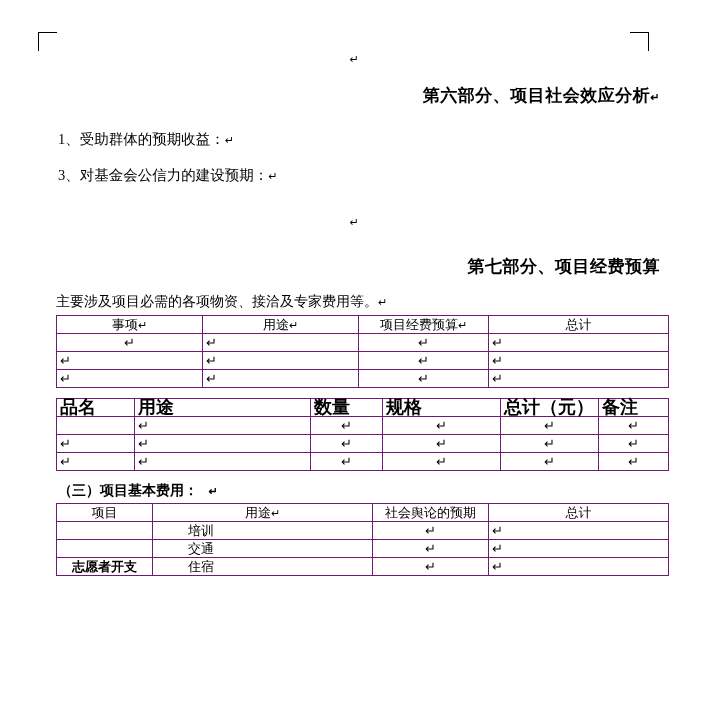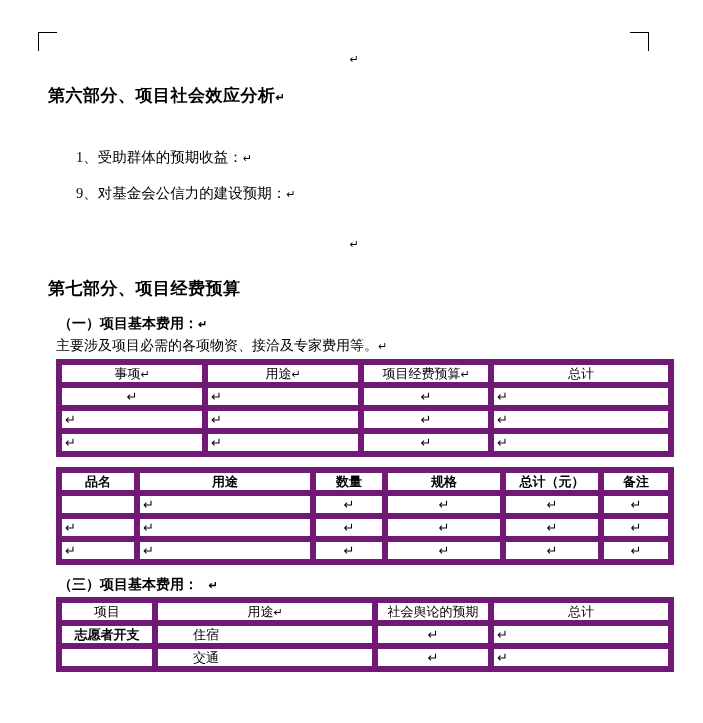--- a/index.html
+++ b/index.html
@@ -44,35 +44,35 @@
   }
 
   .center-mark {
     text-align: center;
     font-size: 12px;
     line-height: 14px;
     margin: 0;
   }
 
   h1.heading {
-    text-align: left;
+    text-align: right;
     font-size: 17px;
     font-weight: bold;
     margin: 0;
     letter-spacing: 0.5px;
   }
   .spacer-10 { height: 10px; }
   .spacer-14 { height: 14px; }
   .spacer-18 { height: 18px; }
   .spacer-22 { height: 22px; }
   .spacer-26 { height: 26px; }
 
   ul.numlist {
     list-style: none;
-    margin: 18px;
+    margin: 0;
     padding: 0;
   }
   ul.numlist li {
     font-size: 14.5px;
     line-height: 21px;
     padding-left: 10px;
     margin-bottom: 14px;
   }
 
   .sub-heading {
@@ -88,30 +88,30 @@
     margin: 0 0 3px 0;
     padding-left: 8px;
   }
 
   table.doc {
     border-collapse: collapse;
     width: 612px;
     table-layout: fixed;
   }
   table.doc td {
-    border: 6px solid #701a75;
+    border: 1px solid #701a75;
     height: 17px;
     font-size: 13px;
     line-height: 15px;
     padding: 0 3px;
     vertical-align: middle;
   }
   table.doc td.ctr { text-align: center; }
   table.doc td.lft { text-align: left; }
-  table.doc td.bold { font-weight: bold; text-align: center; font-size: 13px; }
+  table.doc td.bold { font-weight: bold; text-align: left; font-size: 18px; }
   .mark-cell { font-size: 11px; }
 
   .tbl-wrap { padding-left: 8px; }
 </style>
 </head>
 <body>
 
 <div class="page">
 
   <div class="crop tl"></div>
@@ -129,41 +129,38 @@
       <span>第六部分、项目社会效应分析</span><span class="pilcrow">↵</span>
     </h1>
 
     <div class="spacer-22"></div>
 
     <ul class="numlist">
       <li>
         <span>1、受助群体的预期收益：</span><span class="pilcrow">↵</span>
       </li>
       <li>
-        <span>9、对基金会公信力的建设预期：</span><span class="pilcrow">↵</span>
+        <span>3、对基金会公信力的建设预期：</span><span class="pilcrow">↵</span>
       </li>
     </ul>
 
     <div class="spacer-14"></div>
 
     <p class="center-mark">
       <span class="pilcrow">↵</span>
     </p>
 
     <div class="spacer-26"></div>
 
     <h1 class="heading">
       <span>第七部分、项目经费预算</span>
     </h1>
 
     <div class="spacer-14"></div>
 
-    <p class="sub-heading">
-      <span>（一）项目基本费用：</span><span class="pilcrow">↵</span>
-    </p>
     <p class="body-line">
       <span>主要涉及项目必需的各项物资、接洽及专家费用等。</span><span class="pilcrow">↵</span>
     </p>
 
     <div class="tbl-wrap">
       <table class="doc">
         <colgroup>
           <col style="width:146px">
           <col style="width:156px">
           <col style="width:130px">
@@ -263,28 +260,34 @@
           <col style="width:180px">
         </colgroup>
         <tbody>
             <tr>
           <td class="ctr"><span>项目</span></td>
           <td class="ctr"><span>用途</span><span class="pilcrow">↵</span></td>
           <td class="ctr"><span>社会舆论的预期</span></td>
           <td class="ctr"><span>总计</span></td>
         </tr>
         <tr>
+          <td class="lft mark-cell"><span></span></td>
+          <td class="lft"><span style="padding-left:32px">培训</span></td>
+          <td class="ctr mark-cell"><span>↵</span></td>
+          <td class="lft mark-cell"><span>↵</span></td>
+        </tr>
+        <tr>
+          <td class="lft mark-cell"><span></span></td>
+          <td class="lft"><span style="padding-left:32px">交通</span></td>
+          <td class="ctr mark-cell"><span>↵</span></td>
+          <td class="lft mark-cell"><span>↵</span></td>
+        </tr>
+        <tr>
           <td class="ctr" style="font-weight:bold"><span>志愿者开支</span></td>
           <td class="lft"><span style="padding-left:32px">住宿</span></td>
-          <td class="ctr mark-cell"><span>↵</span></td>
-          <td class="lft mark-cell"><span>↵</span></td>
-        </tr>
-        <tr>
-          <td class="lft mark-cell"><span></span></td>
-          <td class="lft"><span style="padding-left:32px">交通</span></td>
           <td class="ctr mark-cell"><span>↵</span></td>
           <td class="lft mark-cell"><span>↵</span></td>
         </tr>
       </tbody>
         </table>
     </div>
 
   </div>
 </div>
 

